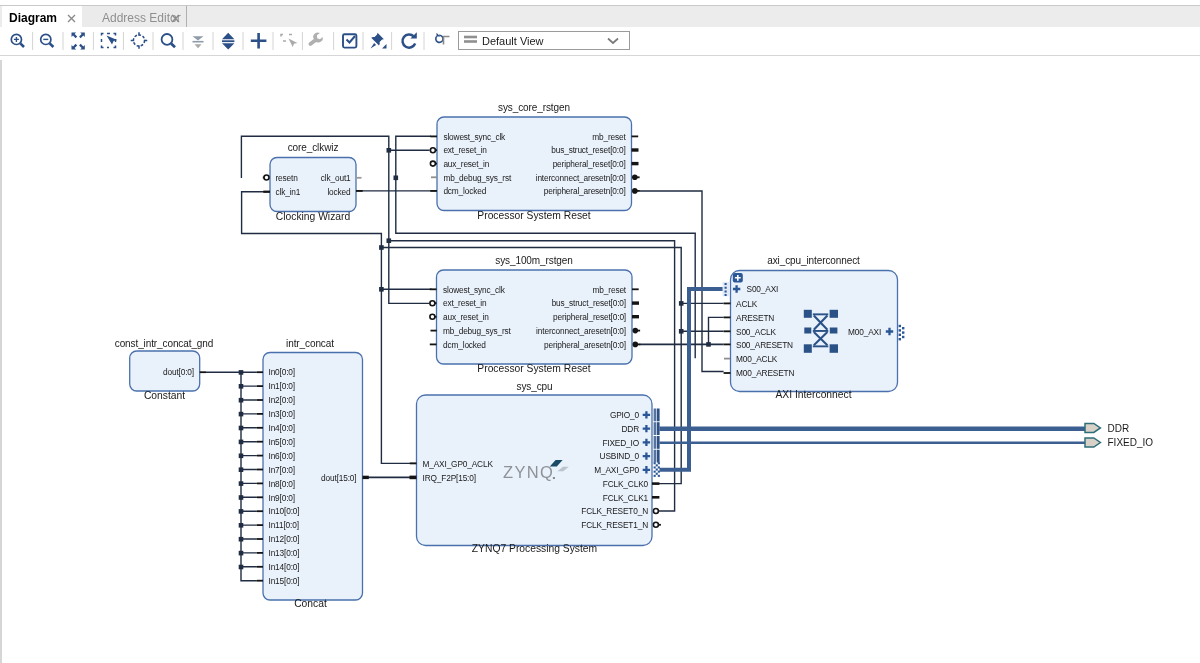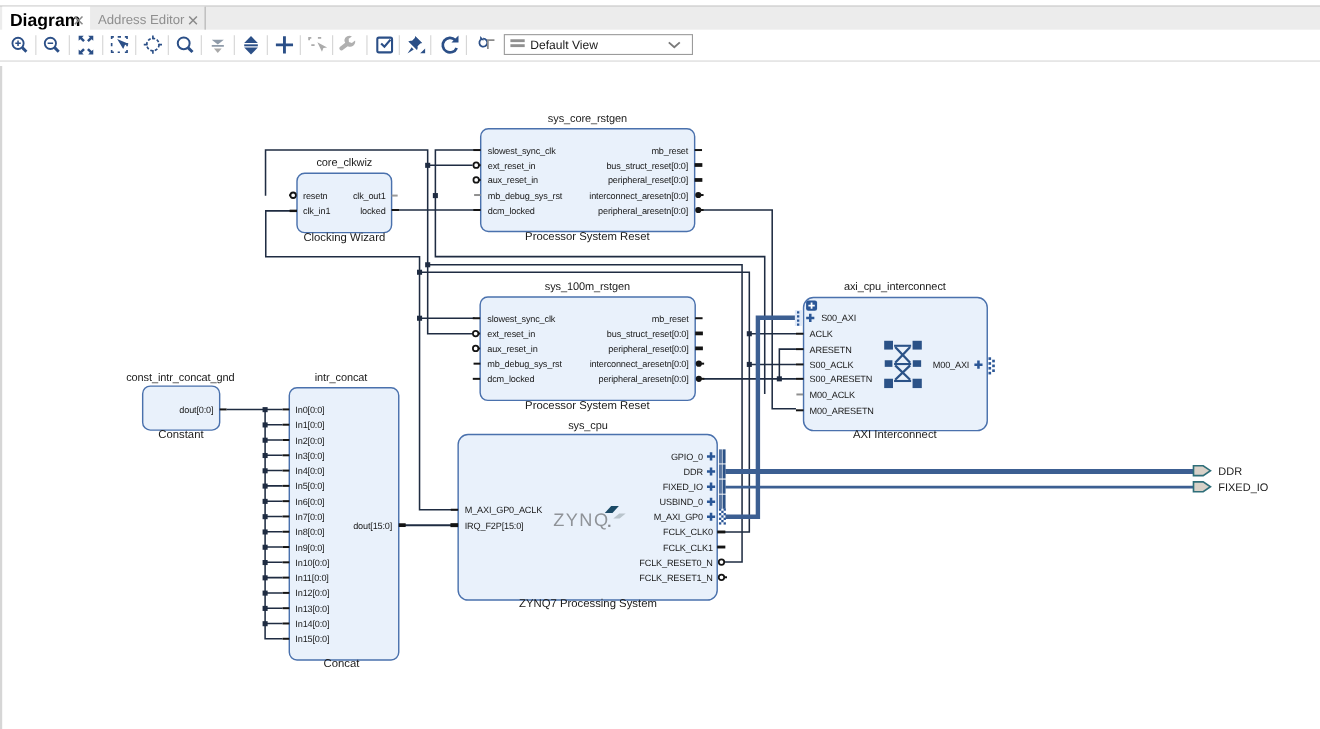--- a/index.html
+++ b/index.html
@@ -3,23 +3,23 @@
 <meta charset="utf-8">
 <style>
   html,body{margin:0;padding:0;background:#fff;width:1200px;height:663px;overflow:hidden;
     font-family:"Liberation Sans",sans-serif;}
   #page{position:relative;width:1200px;height:663px;}
   #topwhite{position:absolute;left:0;top:0;width:1200px;height:5px;background:#fff;}
   #tabstrip{position:absolute;left:0;top:5px;width:1200px;height:26px;background:#ececec;
     border-top:1px solid #c9c9c9;box-sizing:border-box;}
   .tab{position:absolute;top:0;height:26px;}
   #tab1{left:2px;width:80px;background:#ffffff;}
-  #tab1 .lbl{position:absolute;left:7px;top:5px;font-size:16px;font-weight:bold;color:#000;}
+  #tab1 .lbl{position:absolute;left:7px;top:5px;font-size:12px;font-weight:bold;color:#000;}
   #tab2{left:82px;width:105px;background:#ebebeb;border-right:1px solid #b0b0b0;box-sizing:border-box;}
-  #tab2 .lbl{position:absolute;left:7px;top:5px;font-size:12px;color:#8f8f8f;}
+  #tab2 .lbl{position:absolute;left:20px;top:5px;font-size:12px;color:#8f8f8f;}
   .x{position:absolute;top:7px;width:11px;height:11px;}
   #toolbar{position:absolute;left:0;top:27px;width:1200px;height:29px;background:#ffffff;
     border-bottom:1px solid #d6d6d6;box-sizing:border-box;}
   #canvas{position:absolute;left:0;top:60px;width:1200px;height:603px;
     border-left:2px solid #d6d6d6;box-sizing:border-box;pointer-events:none;}
   svg{display:block;}
   #dsvg{position:absolute;left:0;top:0;}
   text{font-family:"Liberation Sans",sans-serif;fill:#1a1a1a;}
   .pt{font-size:8.3px;letter-spacing:-0.15px;}
   .ti{font-size:10px;letter-spacing:-0.1px;}

